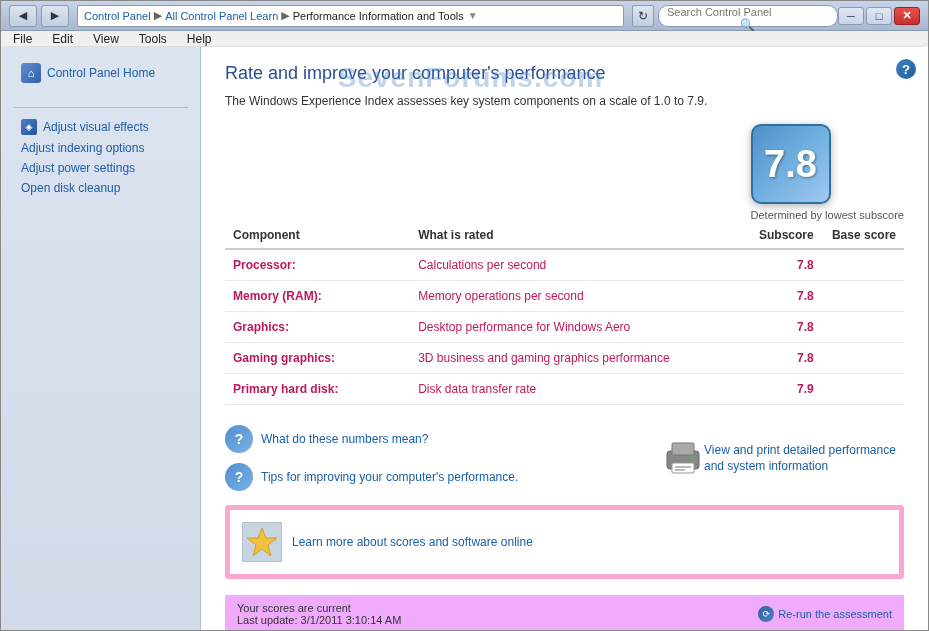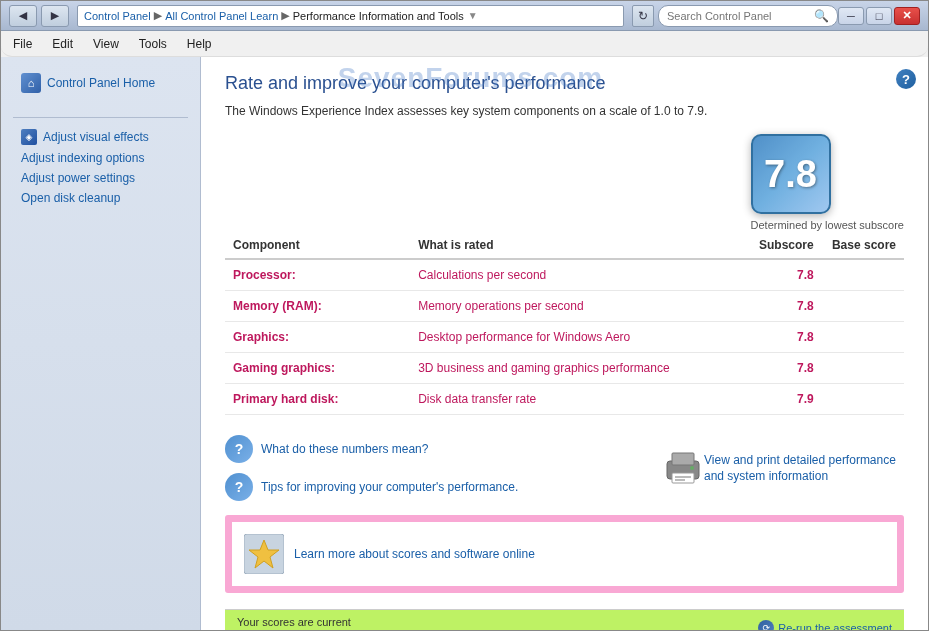--- a/index.html
+++ b/index.html
@@ -9,29 +9,29 @@
     .window { width: 929px; height: 631px; background: #f0f0f0; border: 1px solid #888; display: flex; flex-direction: column; }
 
     
     .titlebar { background: linear-gradient(to bottom, #c8d4e8 0%, #a8b8d0 100%); height: 30px; display: flex; align-items: center; padding: 0 8px; justify-content: space-between; border-bottom: 1px solid #8a9ab0; }
     .titlebar-left { display: flex; align-items: center; gap: 4px; flex: 1; }
     .nav-btn { width: 28px; height: 22px; border: 1px solid #8a9ab0; border-radius: 3px; background: linear-gradient(to bottom, #dde6f0, #c0cede); cursor: pointer; display: flex; align-items: center; justify-content: center; font-size: 11px; color: #334; }
     .address-bar { flex: 1; height: 22px; background: white; border: 1px solid #8a9ab0; border-radius: 2px; display: flex; align-items: center; padding: 0 6px; font-size: 11px; color: #222; margin: 0 4px; }
     .address-separator { color: #666; margin: 0 3px; }
     .address-link { color: #1a5fa8; text-decoration: none; }
     .refresh-btn { width: 22px; height: 22px; border: 1px solid #8a9ab0; border-radius: 2px; background: linear-gradient(to bottom, #dde6f0, #c0cede); cursor: pointer; display: flex; align-items: center; justify-content: center; font-size: 12px; color: #334; }
-    .search-box { width: 180px; height: 22px; border: 1px solid #8a9ab0; border-radius: 10px; background: white; display: flex; align-items: center; padding: 0 8px; font-size: 11px; color: #888; }
+    .search-box { width: 180px; height: 22px; border: 1px solid #8a9ab0; border-radius: 10px; background: white; display: flex; align-items: center; padding: 0 8px; font-size: 11px; color: #888; flex-direction: column; }
     .window-controls { display: flex; gap: 2px; }
     .win-btn { width: 26px; height: 18px; border-radius: 3px; border: none; cursor: pointer; font-size: 11px; font-weight: bold; display: flex; align-items: center; justify-content: center; }
     .win-min { background: linear-gradient(to bottom, #e0e8f4, #c8d4e8); color: #334; border: 1px solid #8a9ab0; }
     .win-max { background: linear-gradient(to bottom, #e0e8f4, #c8d4e8); color: #334; border: 1px solid #8a9ab0; }
     .win-close { background: linear-gradient(to bottom, #e8504a, #c83030); color: white; border: 1px solid #a02020; }
 
     
-    .menubar { background: #f0f0f0; height: 26px; display: flex; align-items: center; padding: 0 8px; border-bottom: 1px solid #ddd; gap: 12px; border-radius: 11px; }
+    .menubar { background: #f0f0f0; height: 16px; display: flex; align-items: center; padding: 0 8px; border-bottom: 1px solid #ddd; gap: 12px; border-radius: 11px; }
     .menu-item { font-size: 12px; color: #222; cursor: pointer; padding: 2px 4px; }
 
     
     .watermark { position: absolute; top: 62px; left: 12px; right: 0; text-align: center; font-size: 28px; font-weight: bold; color: rgba(80, 130, 200, 0.35); pointer-events: none; z-index: 100; letter-spacing: 1px; }
 
     
     .main-layout { display: flex; flex: 1; overflow: hidden; }
 
     
     .sidebar { width: 200px; background: linear-gradient(to bottom, #dce4f0 0%, #d0dae8 100%); border-right: 1px solid #b0bcd0; padding: 12px 0; display: flex; flex-direction: column; }
@@ -62,24 +62,24 @@
     
     .score-badge { float: right; margin-left: 20px; text-align: center; }
     .score-box { width: 80px; height: 80px; background: linear-gradient(135deg, #5090c8, #70b0e0, #a0c8f0); border-radius: 10px; display: flex; align-items: center; justify-content: center; font-size: 38px; font-weight: bold; color: white; text-shadow: 1px 1px 3px rgba(0,0,0,0.4); margin-bottom: 4px; border: 2px solid #3070a0; box-shadow: 0 2px 8px rgba(0,0,0,0.3); }
     .score-label { font-size: 11px; color: #555; text-align: center; line-height: 1.3; }
     .link-item { display: flex; align-items: center; gap: 8px; }
     .link-icon-circle { width: 28px; height: 28px; border-radius: 50%; background: linear-gradient(135deg, #5090d0, #7ab0e8); display: flex; align-items: center; justify-content: center; color: white; font-size: 14px; font-weight: bold; flex-shrink: 0; }
     .link-text { font-size: 12px; color: #1a5fa8; cursor: pointer; }
     .link-right { display: flex; align-items: center; gap: 0; }
 
     
-    .bottom-box { border: 7px solid #f9a8d4; border-radius: 3px; padding: 12px; display: flex; align-items: center; gap: 10px; margin-bottom: 16px; }
-
-    
-    .status-bar { display: flex; justify-content: space-between; padding: 6px 12px; border-top: 1px solid #ccc; background: #bef264; font-size: 11px; color: #333; }
+    .bottom-box { border: 5px solid #f9a8d4; border-radius: 3px; padding: 12px; display: flex; align-items: center; gap: 10px; margin-bottom: 16px; }
+
+    
+    .status-bar { display: flex; justify-content: space-between; padding: 6px 12px; border-top: 1px solid #ccc; background: #f0abfc; font-size: 11px; color: #333; }
     .rerun-link { color: #1a5fa8; cursor: pointer; display: flex; align-items: center; gap: 4px; }
     .rerun-icon { width: 16px; height: 16px; border-radius: 50%; background: linear-gradient(135deg, #3060a0, #5080c0); display: flex; align-items: center; justify-content: center; color: white; font-size: 9px; }
   </style>
 </head>
 <body>
 
 <div class="window">
 
   <div class="titlebar">
     <div class="titlebar-left">

